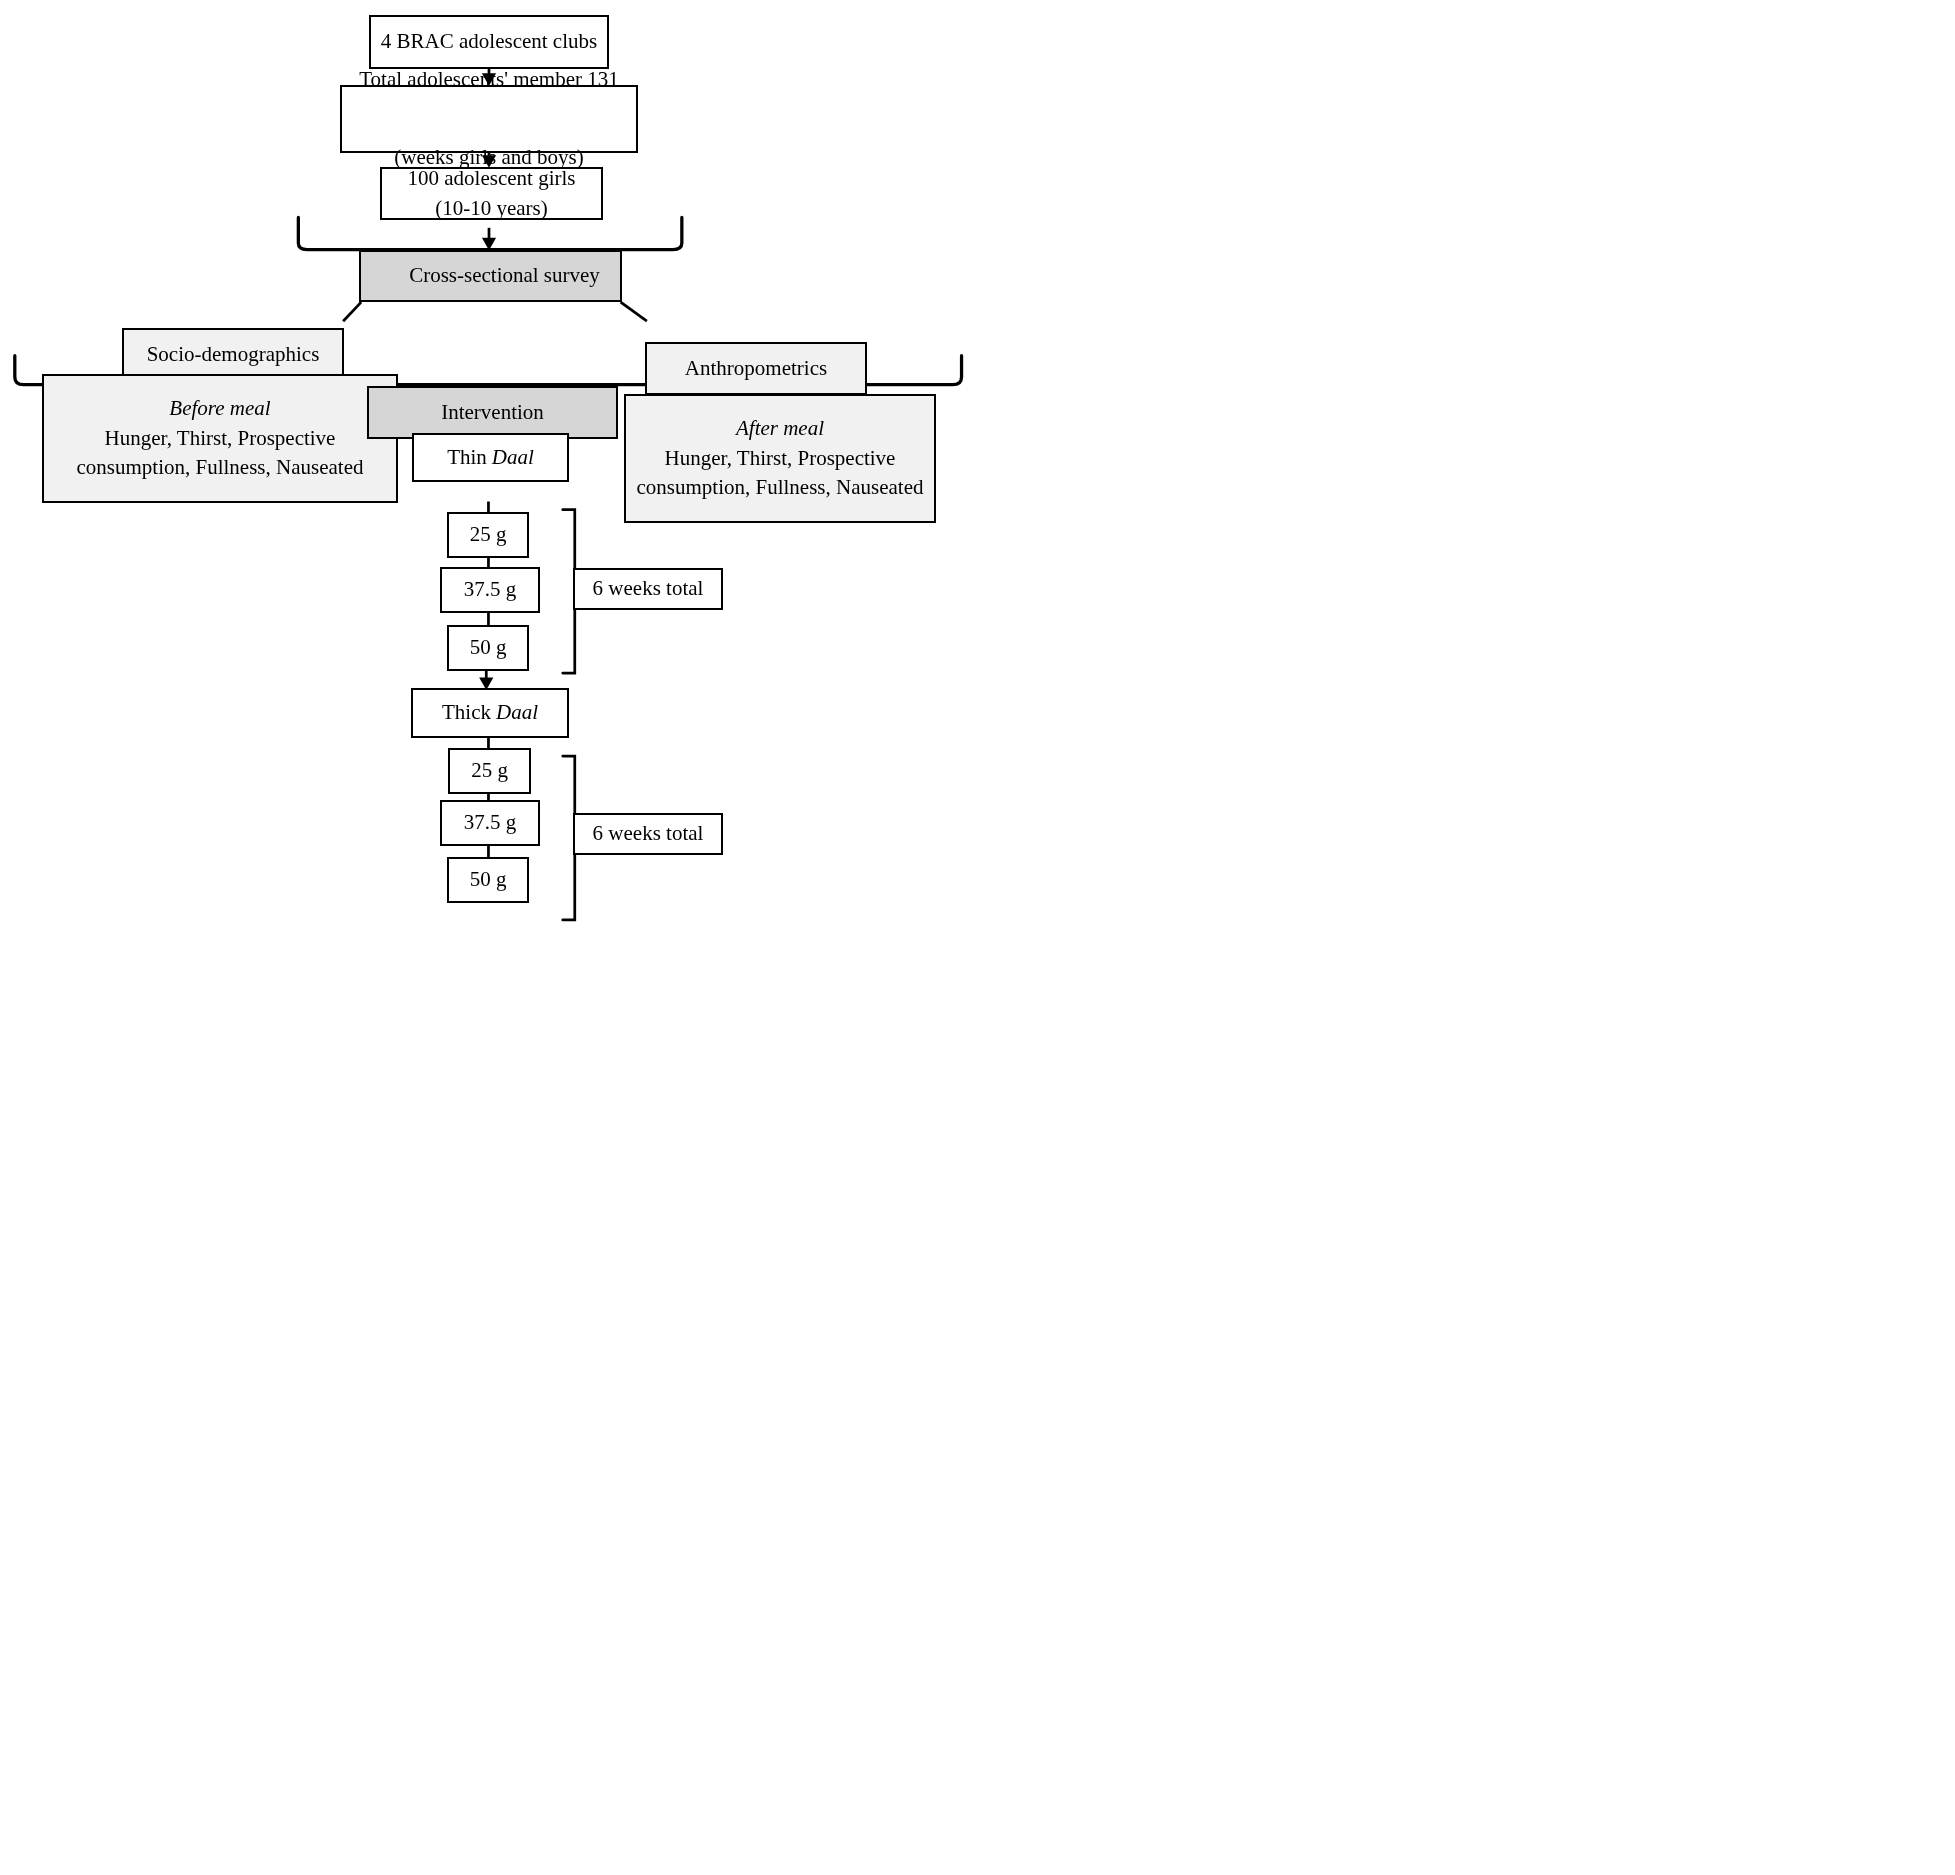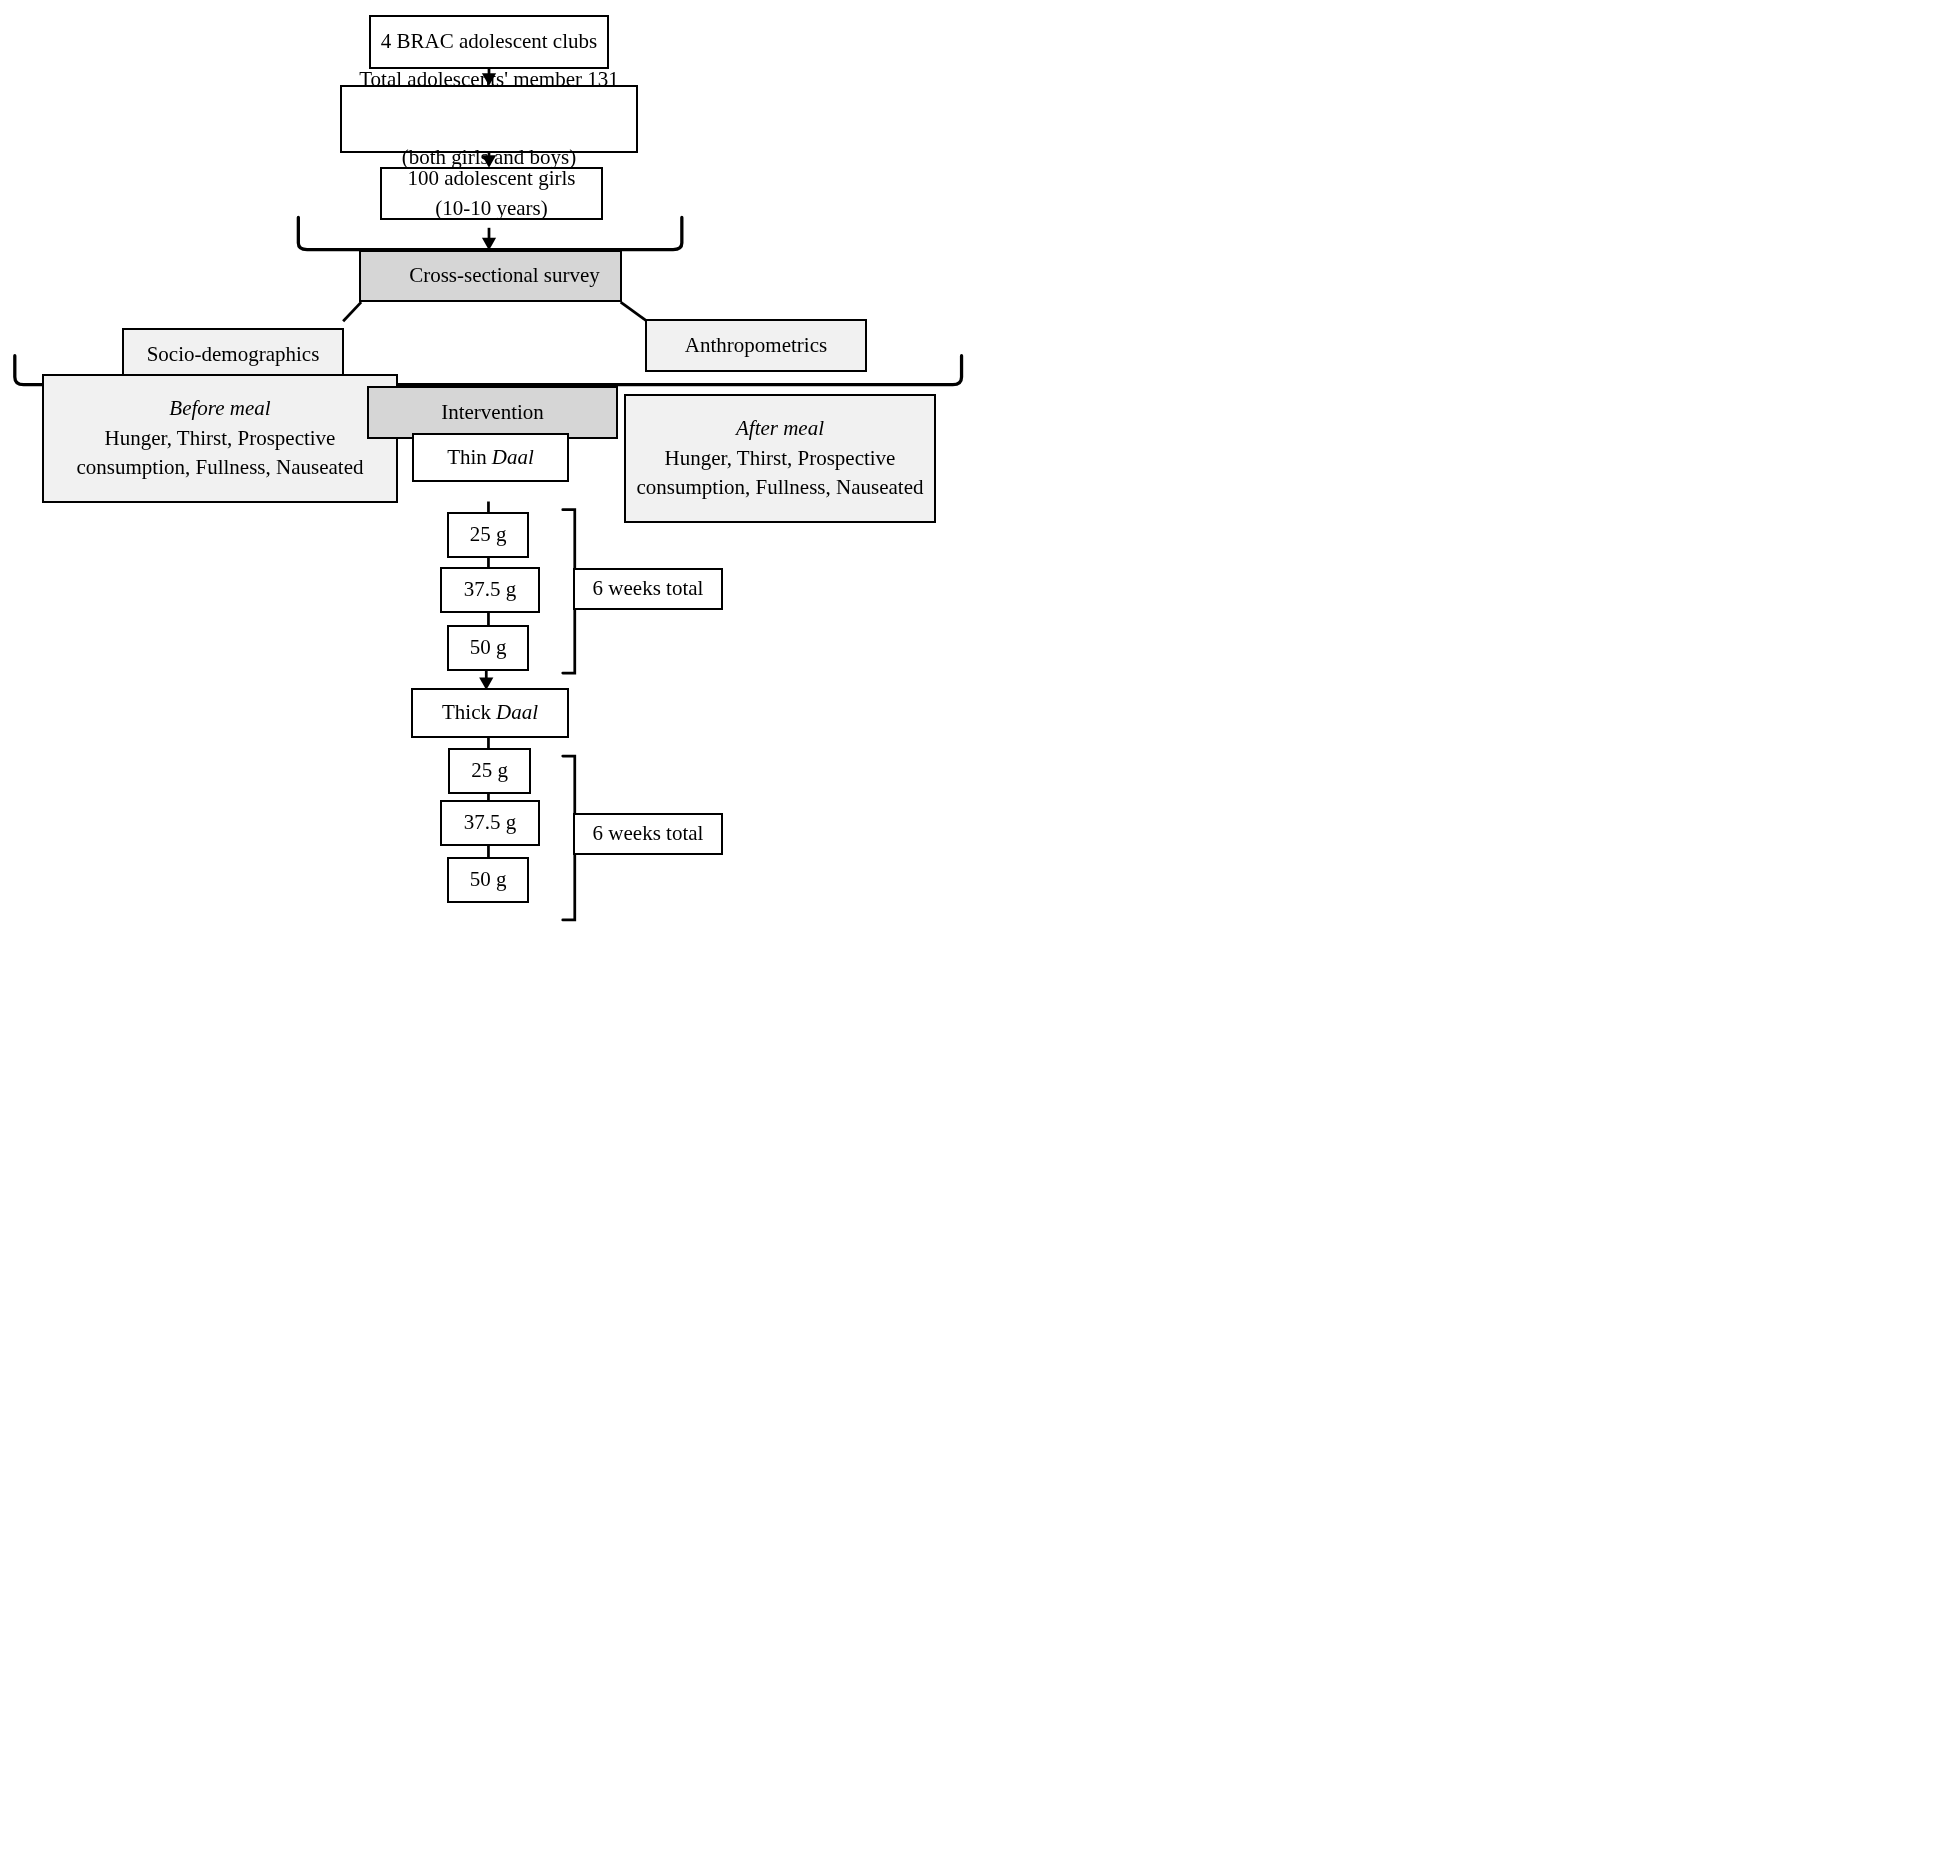--- a/index.html
+++ b/index.html
@@ -39,21 +39,21 @@
   .fill-light  { background: #f1f1f1; margin-top: 7px; }
   .it { font-style: italic; }
   .daal-gap { margin-left: 0.24em; }
 
   
   #clubs-box        { left: 369px;  top: 14.7px;   width: 240px; height: 54px;  }
   #members-box      { left: 340px;  top: 85px;  width: 298px; height: 68px; gap: 48px; }
   #girls-box        { left: 380px;  top: 167px;  width: 223px; height: 53px; }
   #survey-box       { left: 359px;  top: 250px;  width: 263px; height: 52px; padding-left: 28px;  }
   #socio-box        { left: 122px;  top: 321px;  width: 222px; height: 53px;  }
-  #anthro-box       { left: 645px; top: 312px;  width: 222px; height: 53px;  }
+  #anthro-box       { left: 645px; top: 335px;  width: 222px; height: 53px;  }
   #before-box       { left: 42px;   top: 367px;  width: 356px; height: 129px; }
   #intervention-box { left: 367px;  top: 386px;  width: 251px; height: 53px;  }
   #after-box        { left: 624px; top: 387px;  width: 312px; height: 129px; }
   #thin-daal-box    { left: 412px;  top: 433px;  width: 157px; height: 49px;  }
   #thin-dose-25-box  { left: 447px; top: 512px;  width: 82px; height: 46px;  }
   #thin-dose-375-box { left: 440px; top: 567px; width: 100px; height: 46px;  }
   #thin-dose-50-box  { left: 447px; top: 625px; width: 82px; height: 46px;  }
   #thin-weeks-box    { left: 573px; top: 568px; width: 150px; height: 42px; }
   #thick-daal-box   { left: 411px;  top: 688px; width: 158px; height: 50px;  }
   #thick-dose-25-box  { left: 448px; top: 748px; width: 83px; height: 46px; }
@@ -102,21 +102,21 @@
 
     <path d="M 1030,1384 L 1052,1384 L 1052,1684 L 1030,1684" fill="none" stroke="#000" stroke-width="5" stroke-linecap="round"></path>
   </svg>
 
   <div class="node" id="clubs-box">
     <span class="ln">4 BRAC adolescent clubs</span>
   </div>
 
   <div class="node" id="members-box">
     <span class="ln">Total adolescents' member 131</span>
-    <span class="ln">(both girls and boys)</span>
+    <span class="ln">(weeks girls and boys)</span>
   </div>
 
   <div class="node" id="girls-box">
     <span class="ln">100 adolescent girls</span>
     <span class="ln">(10-10 years)</span>
   </div>
 
   <div class="node fill-shaded" id="survey-box">
     <span class="ln">Cross-sectional survey</span>
   </div>

